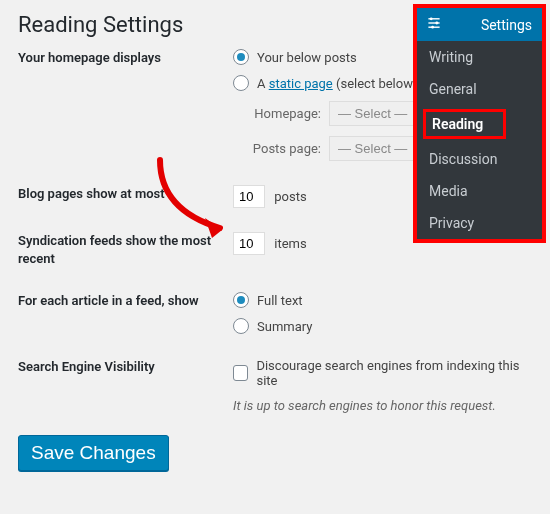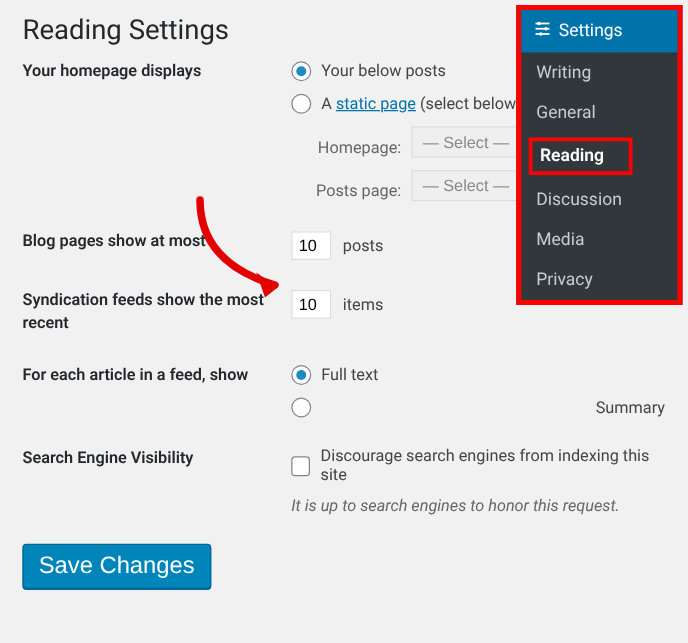--- a/index.html
+++ b/index.html
@@ -13,33 +13,33 @@
     position: relative;
     overflow: hidden;
   }
   .content { padding: 12px 18px 20px 18px; }
   h1 { font-size: 22px; font-weight: 400; color: #23282d; }
   .form-table { width: 100%; }
   .row { display: flex; padding: 12px 0; }
   .row-label { width: 215px; flex-shrink: 0; font-weight: 600; color: #23282d; line-height: 1.4; padding-right: 10px; }
   .row-value { flex: 1; color: #444; }
   .radio-line, .check-line { display: flex; align-items: center; gap: 8px; margin-bottom: 10px; }
-  .radio-line:last-child { margin-bottom: 0; justify-content: space-between; }
+  .radio-line:last-child { margin-bottom: 0; }
   input[type=radio], input[type=checkbox] {
     appearance: none; width: 16px; height: 16px; border: 1px solid #7e8993;
     background: #fff; position: relative; cursor: pointer;
   }
   input[type=radio] { border-radius: 50%; }
   input[type=radio]:checked::after {
     content: ""; position: absolute; top: 3px; left: 3px; width: 8px; height: 8px;
     border-radius: 50%; background: #1e8cbe;
   }
   input[type=checkbox] { border-radius: 3px; }
   a.static-link { color: #0073aa; text-decoration: underline; }
-  .subrow { display: flex; align-items: flex-end; gap: 8px; margin: 10px 0 0 0; }
+  .subrow { display: flex; align-items: center; gap: 8px; margin: 10px 0 0 0; }
   .subrow label { width: 88px; text-align: right; color: #666; }
   select.sel {
     border: 1px solid #ddd; background: #efefef; color: #888; padding: 4px 22px 4px 8px;
     font-size: 13px; appearance: none; position: relative; cursor: pointer;
     background-image: linear-gradient(45deg, transparent 50%, #888 50%), linear-gradient(135deg, #888 50%, transparent 50%);
     background-position: calc(100% - 12px) 10px, calc(100% - 8px) 10px;
     background-size: 4px 4px, 4px 4px; background-repeat: no-repeat;
     border-left: 1px solid #ddd;
   }
   input.num {
@@ -52,20 +52,21 @@
     box-shadow: 0 1px 0 #006799;
   }
   
   .sidebar {
     position: absolute; top: 4px; right: 4px; width: 133px; background: #32373c;
     border: 4px solid #ff0000;
   }
   .side-head {
     background: #0073aa; color: #fff; padding: 8px 10px; display: flex; align-items: center; gap: 6px;
     font-size: 14px;
+    justify-content: space-between;
   }
   .side-item {
     color: #c8cdd2; padding: 8px 12px; font-size: 14px; cursor: pointer;
   }
   .side-item.active-wrap { padding: 4px 6px; }
   .side-item.active {
     display: inline-block; border: 3px solid #ff0000; padding: 4px 20px 4px 6px;
     color: #fff; font-weight: 600;
   }
   

